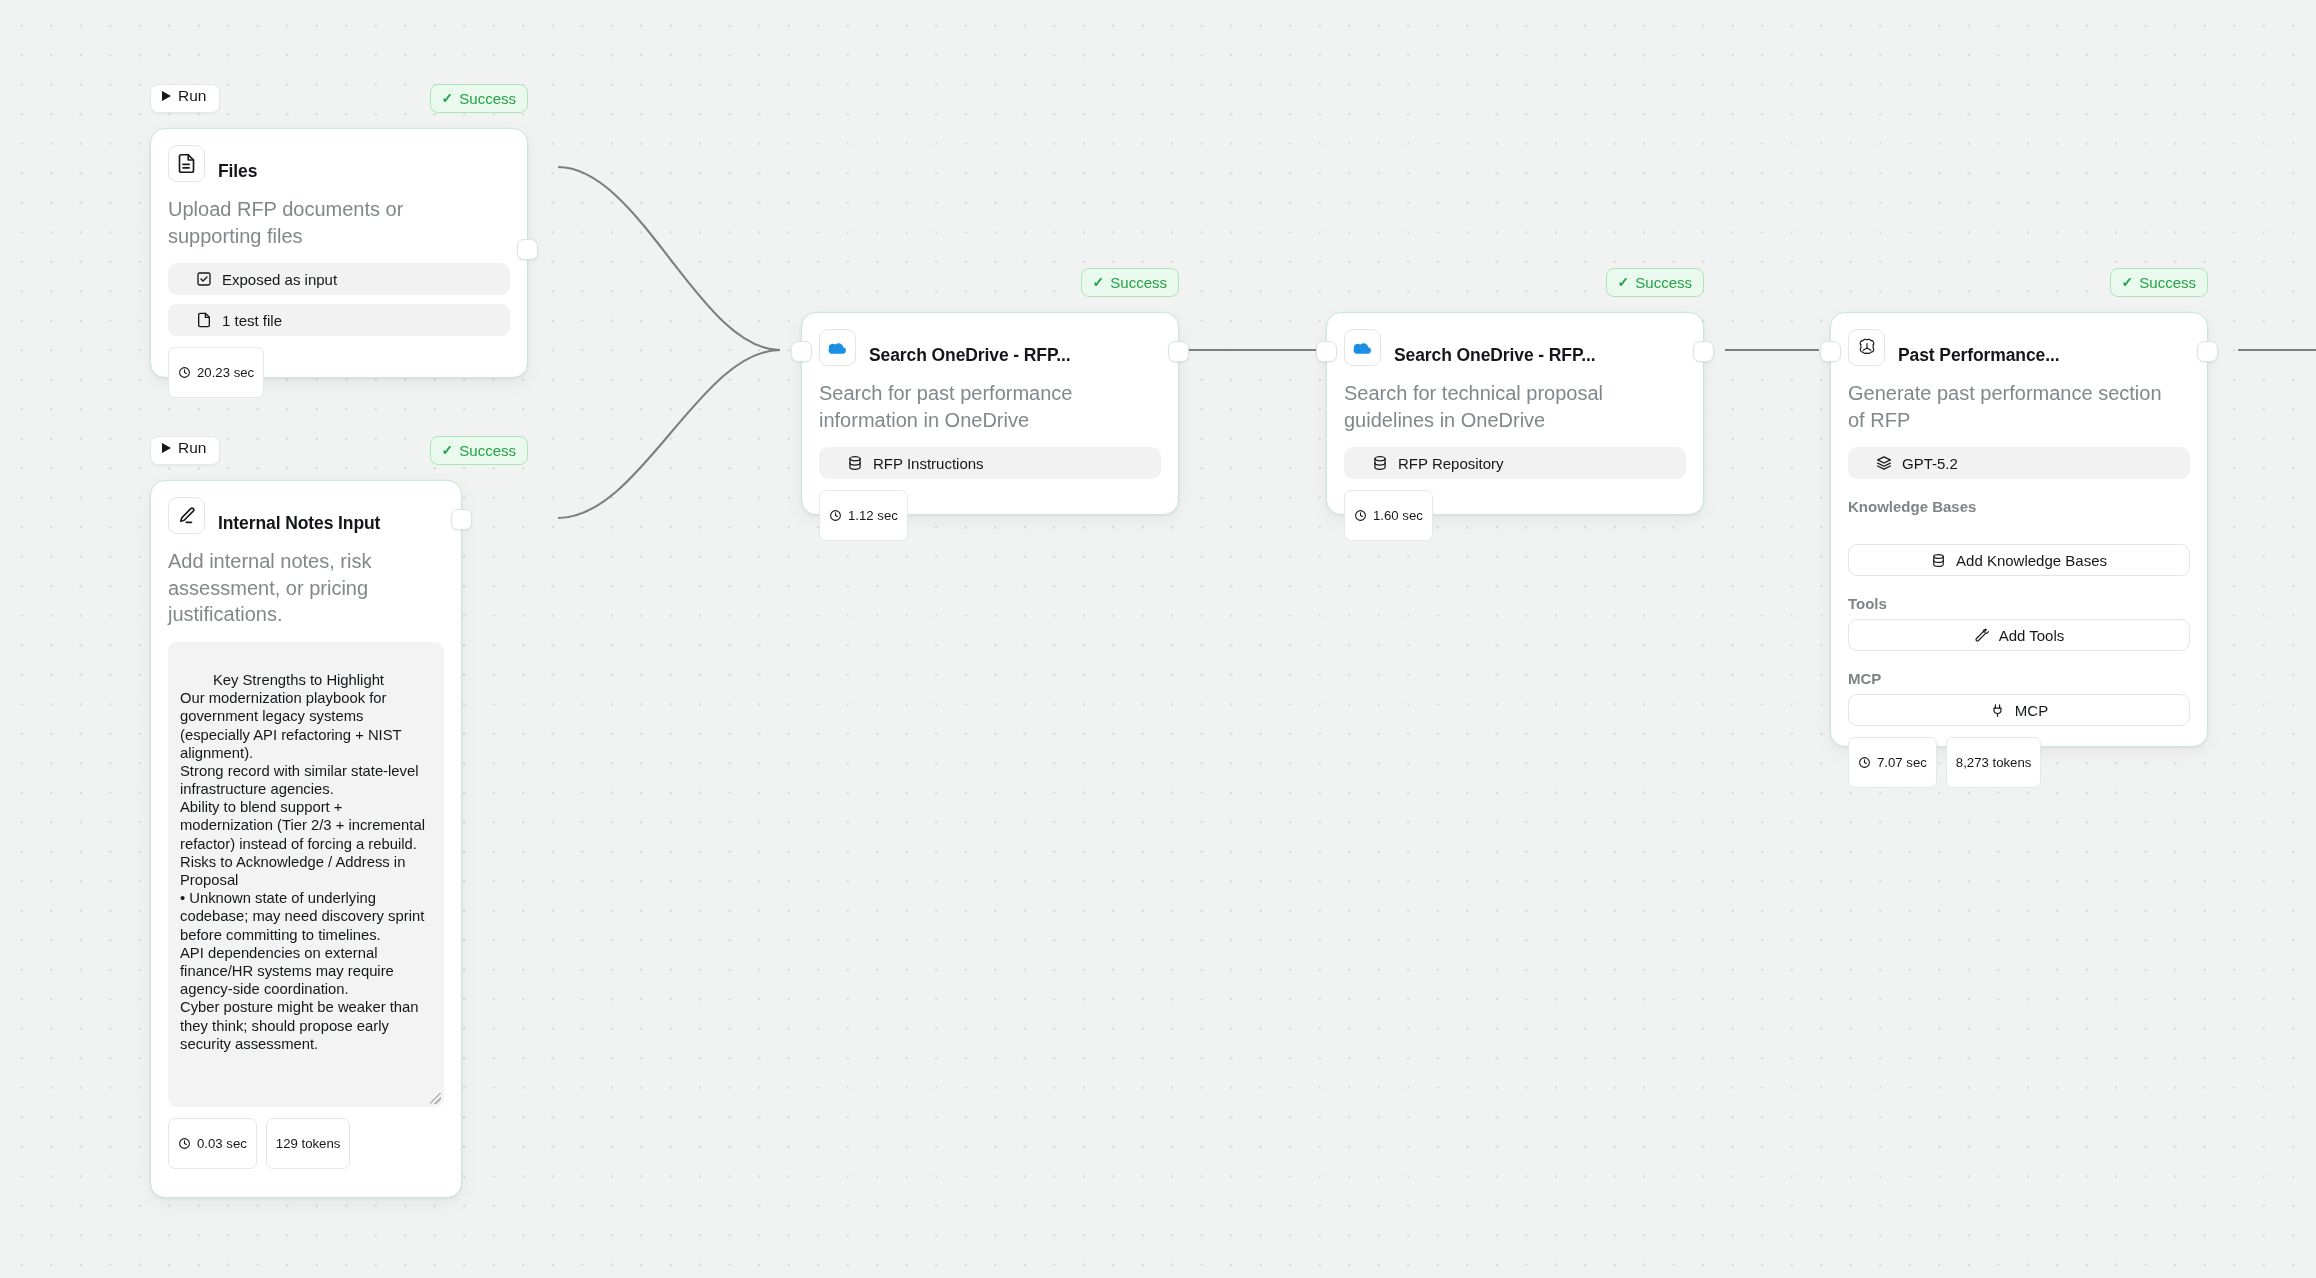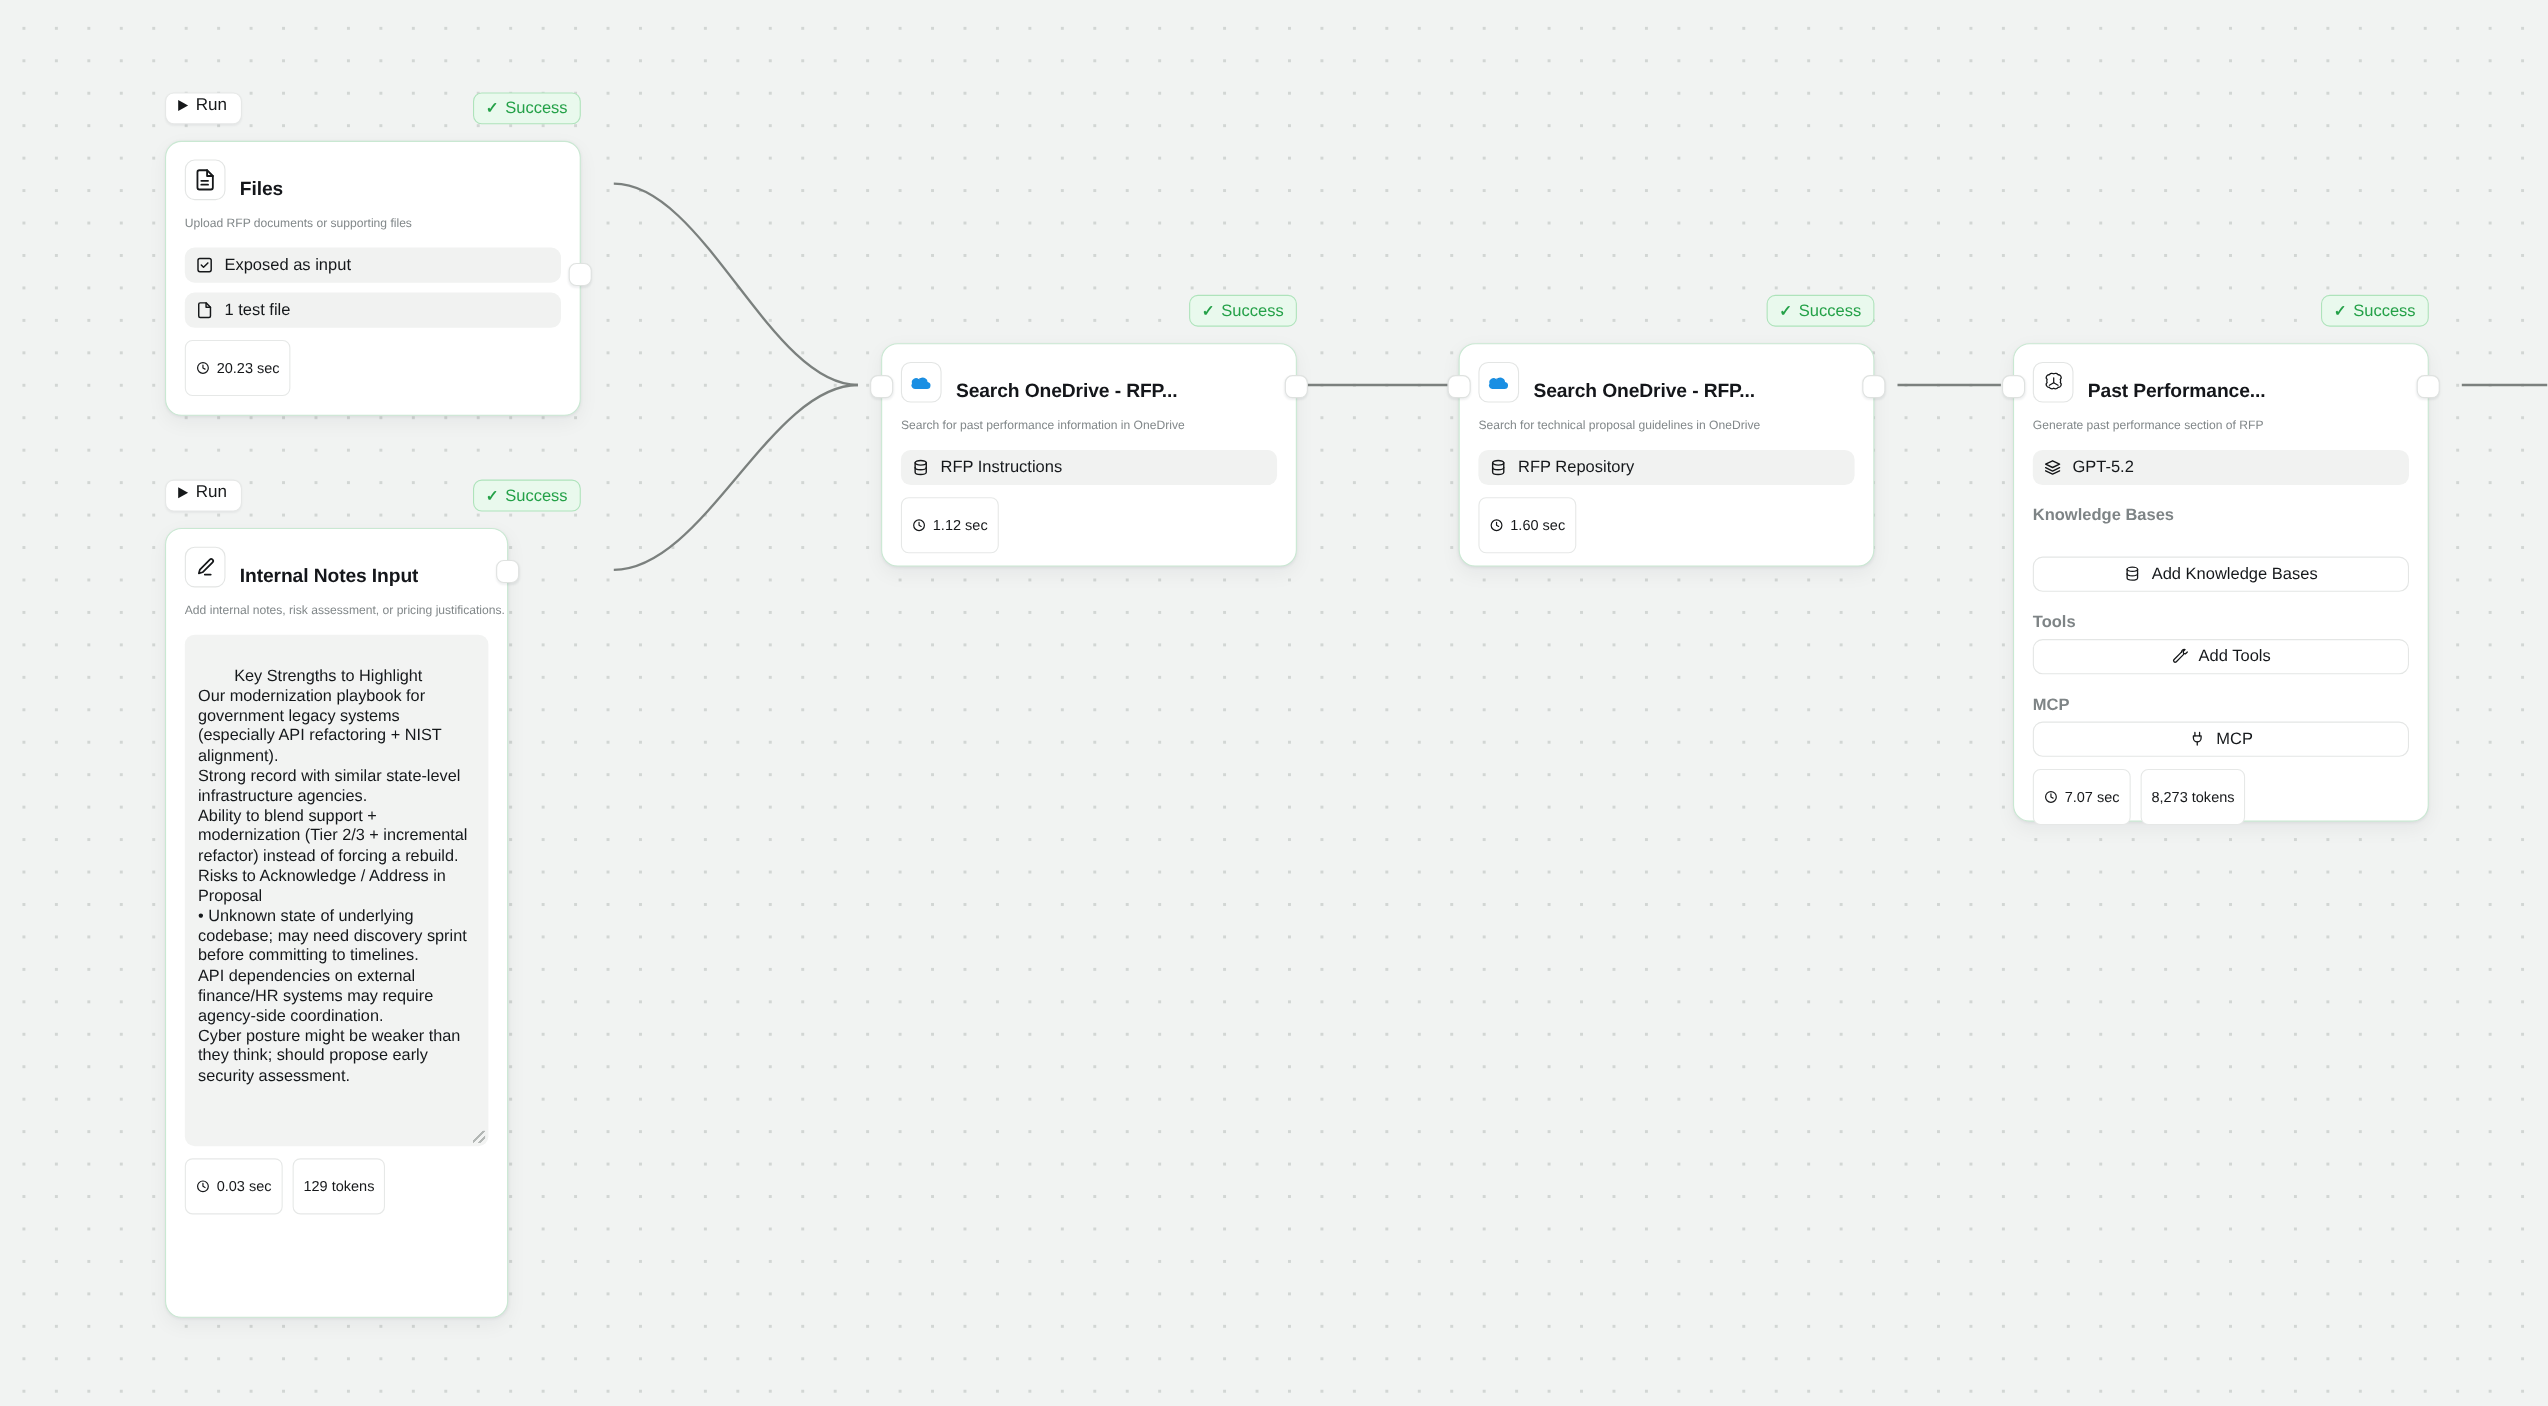--- a/index.html
+++ b/index.html
@@ -125,35 +125,35 @@
   .node-title {
     font-size: 17.5px;
     font-weight: 700;
     color: #14161a;
     letter-spacing: -0.1px;
     white-space: nowrap;
     overflow: hidden;
   }
 
   .node-desc {
-    font-size: 11px;
+    font-size: 20px;
     line-height: 1.33;
     color: #82888a;
     margin-bottom: 14px;
   }
 
   
   .pill-row {
     display: flex;
     align-items: center;
     gap: 10px;
     background: #f1f2f1;
     border-radius: 9px;
     height: 32px;
-    padding: 0 10px;
+    padding: 0 28px;
     font-size: 15px;
     color: #15181b;
     margin-bottom: 9px;
     box-sizing: border-box;
   }
 
   .outline-btn {
     display: flex;
     align-items: center;
     justify-content: center;

